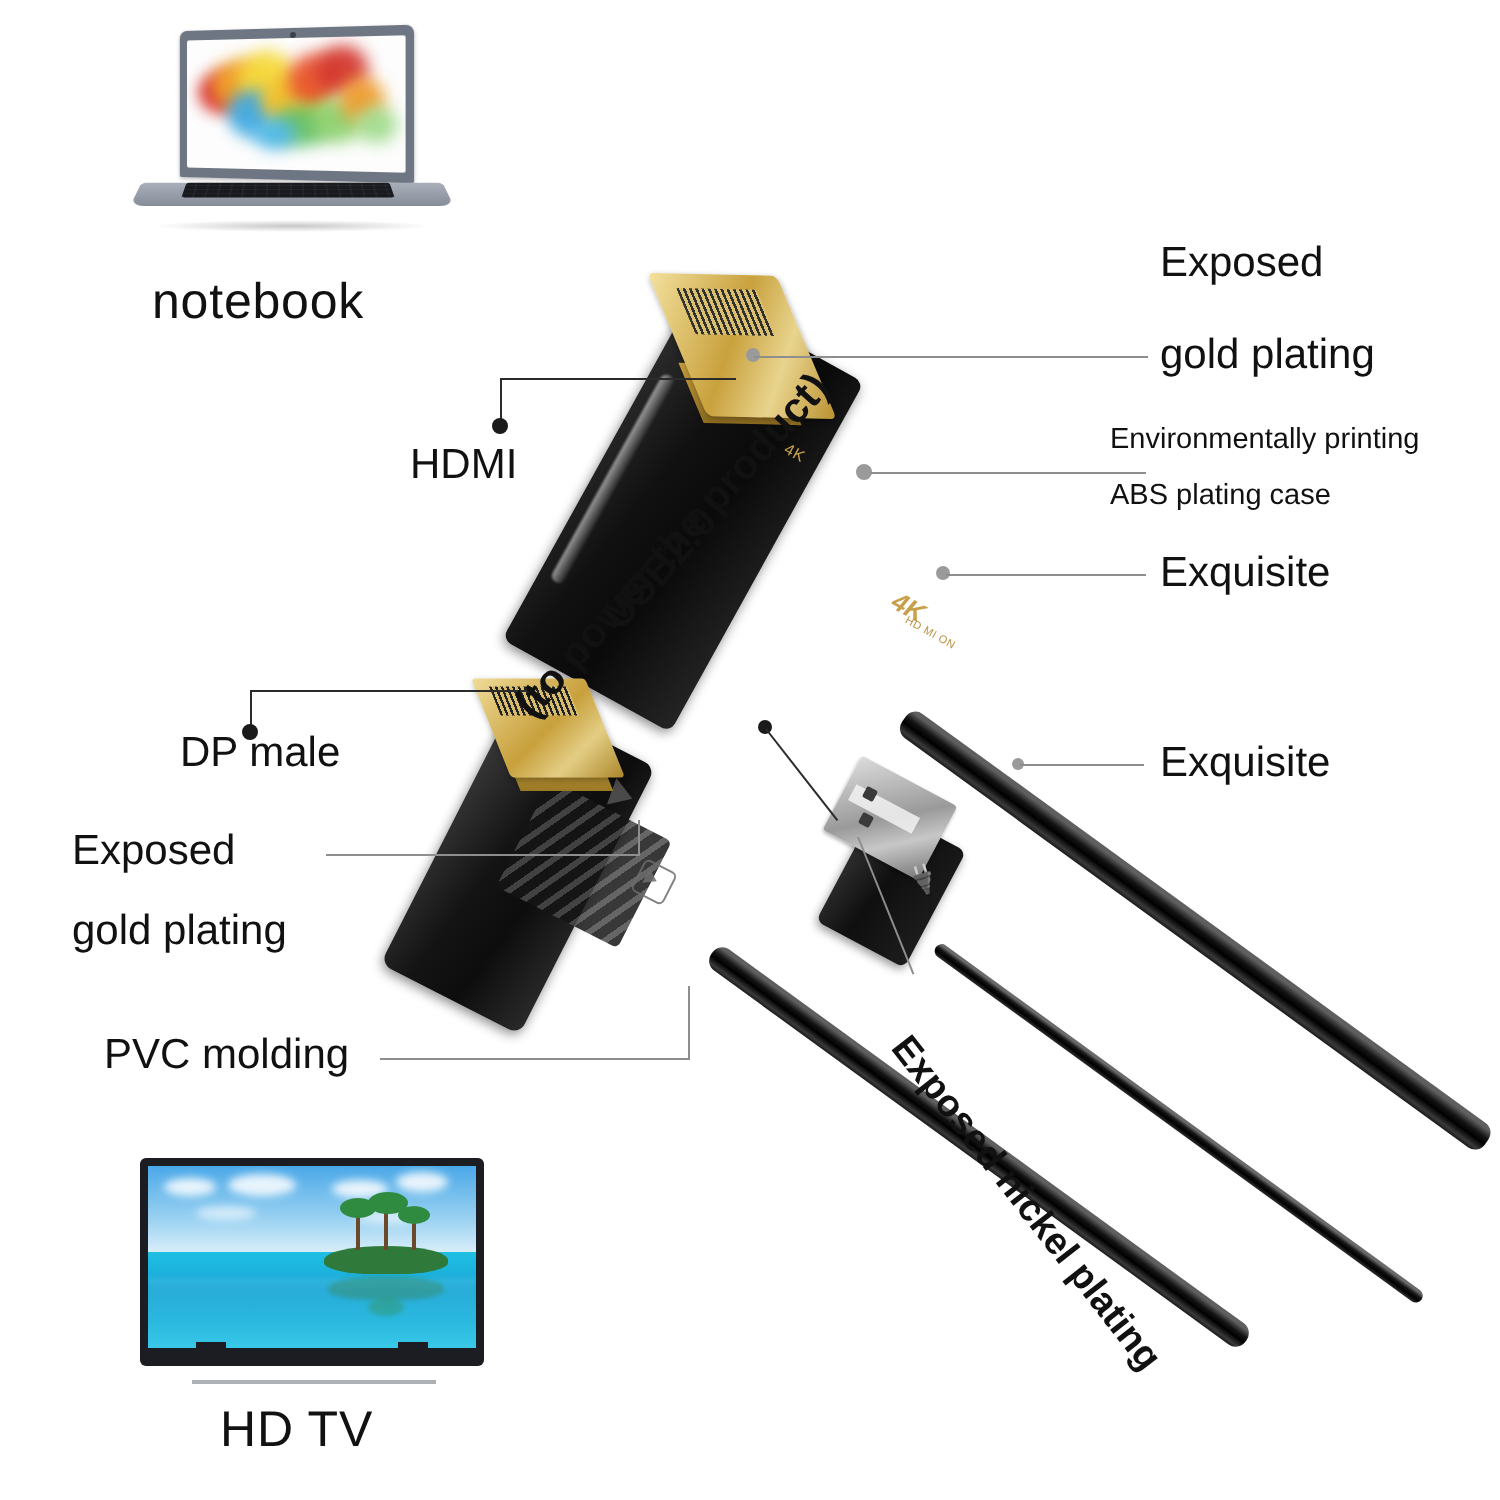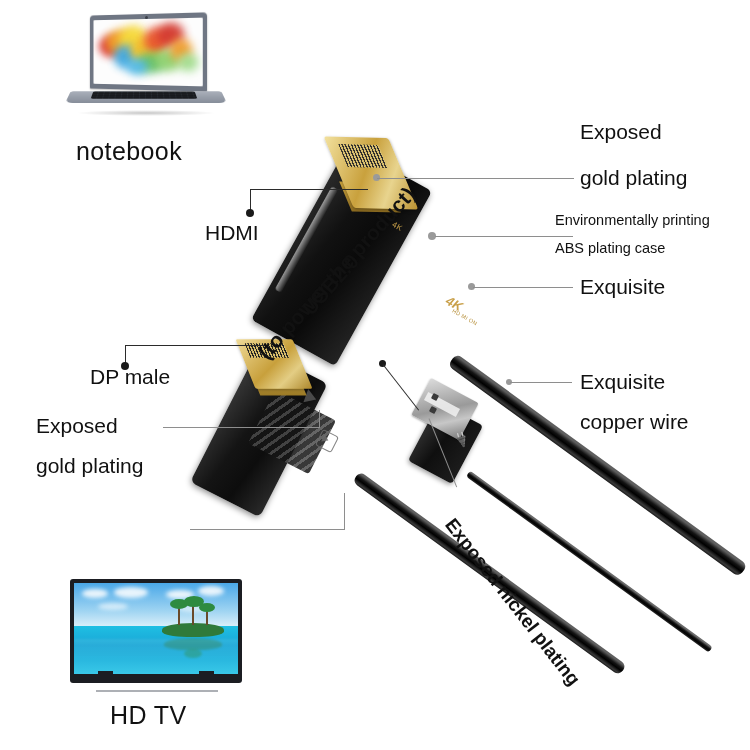--- a/index.html
+++ b/index.html
@@ -233,27 +233,27 @@
 
   <div class="lbl lbl-lg" style="left:580px;top:121px;">Exposed</div>
   <div class="lbl lbl-lg" style="left:580px;top:167px;">gold plating</div>
 
   <div class="lbl lbl-sm" style="left:555px;top:213px;">Environmentally printing</div>
   <div class="lbl lbl-sm" style="left:555px;top:241px;">ABS plating case</div>
 
   <div class="lbl lbl-lg" style="left:580px;top:276px;">Exquisite</div>
 
   <div class="lbl lbl-lg" style="left:580px;top:371px;">Exquisite</div>
-  <div class="lbl lbl-lg" style="left:580px;top:411px;">copper wire</div>
 
   <div class="lbl lbl-lg" style="left:90px;top:366px;">DP male</div>
 
   <div class="lbl lbl-lg" style="left:36px;top:415px;">Exposed</div>
   <div class="lbl lbl-lg" style="left:36px;top:455px;">gold plating</div>
 
+  <div class="lbl lbl-lg" style="left:52px;top:517px;">PVC molding</div>
 
   <div class="rot lbl-lg" style="left:306px;top:300px;transform:rotate(-48deg);">USB2.0</div>
   <div class="rot lbl-lg" style="left:262px;top:344px;transform:rotate(-48deg);">(to power the product)</div>
 
   <div class="rot lbl-md" style="left:449px;top:510px;transform:rotate(52deg);">Exposed nickel plating</div>
 
   <div id="tv">
     <div class="tv-frame">
       <div class="tv-screen">
         <div class="sky"></div>

